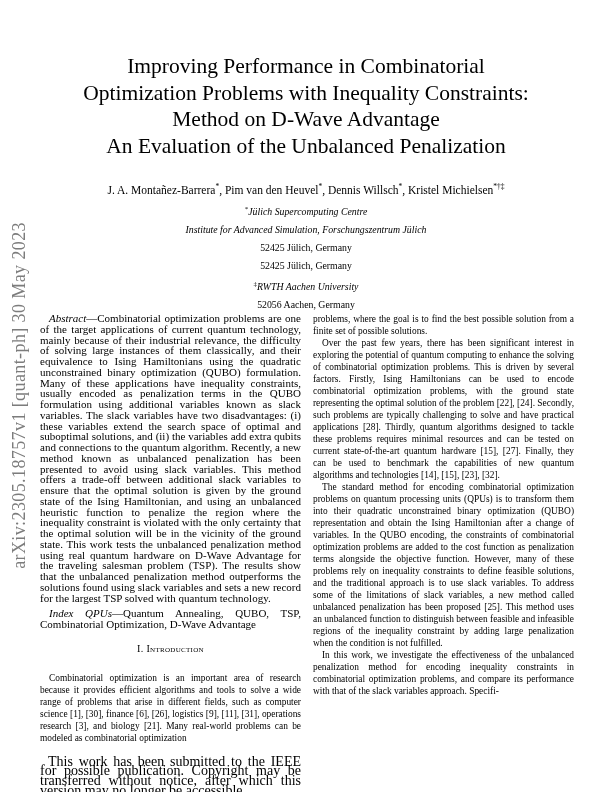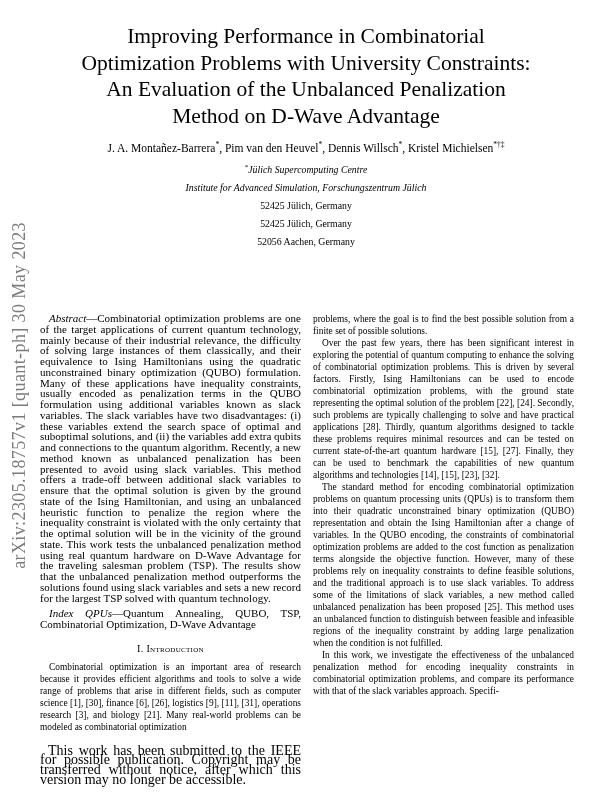--- a/index.html
+++ b/index.html
@@ -12,43 +12,43 @@
   .arxiv-sidebar {
     position:absolute; left:4px; top:148px; width:30px; height:494px;
     display:flex; align-items:center; justify-content:center;
   }
   .arxiv-sidebar span {
     writing-mode:vertical-rl; transform:rotate(180deg);
     white-space:nowrap; font-size:18px; color:#7c7c7c; letter-spacing:0.4px;
   }
   
   .title {
-    margin:0; padding-top:23px; text-align:center;
+    margin:0; padding-top:53px; text-align:center;
     font-size:21.5px; line-height:26.5px; font-weight:400;
   }
-  .authors { text-align:center; font-size:11.5px; margin-top:11px; }
+  .authors { text-align:center; font-size:11.5px; margin-top:23px; }
   .authors sup { font-size:7.5px; }
   .affiliations { text-align:center; font-size:9.8px; line-height:18px; margin-top:4px; }
   .affiliations .it { font-style:italic; }
   .affiliations sup { font-size:7px; }
   
   .columns {
     position:absolute; top:313px; left:40px; width:534px;
     display:flex; gap:12px;
   }
   .col { width:261px; }
   p { margin:0; }
   .abstract, .index-terms {
     font-size:11px; line-height:10.75px; font-weight:normal;
     text-align:justify; text-indent:9px;
   }
   .index-terms { margin-top:5px; }
   .lead { font-style:italic; }
   .section-heading {
-    margin:13px 0 7px 0; text-align:center; font-weight:400;
+    margin:13px 0 18px 0; text-align:center; font-weight:400;
     font-size:10.2px; font-variant:small-caps; letter-spacing:0.3px;
   }
   .body-par {
     font-size:9.4px; line-height:12px; text-align:justify;
   }
   .indent { text-indent:9px; }
   .footnote {
     margin-top:13px; font-size:14px; line-height:9.7px;
     text-align:justify; text-indent:8px;
   }
@@ -57,32 +57,33 @@
 <body>
 
 <div class="page">
 
   <div class="arxiv-sidebar">
     <span>arXiv:2305.18757v1  [quant-ph]  30 May 2023</span>
   </div>
 
   <h1 class="title" id="title">
       <div>Improving Performance in Combinatorial</div>
-      <div>Optimization Problems with University Constraints:</div>
+      <div>Optimization Problems with Inequality Constraints:</div>
+      <div>Method on D-Wave Advantage</div>
       <div>An Evaluation of the Unbalanced Penalization</div>
-      <div>Method on D-Wave Advantage</div>
     </h1>
 
   <div class="authors" id="authors"><span>J. A. Montañez-Barrera</span><sup>*</sup><span>, Pim van den Heuvel</span><sup>*</sup><span>, Dennis Willsch</span><sup>*</sup><span>, Kristel Michielsen</span><sup>*†‡</sup></div>
 
   <div class="affiliations" id="affiliations">
       <div><sup>*</sup><span class="it">Jülich Supercomputing Centre</span></div>
       <div><span class="it">Institute for Advanced Simulation, Forschungszentrum Jülich</span></div>
       <div><span>52425 Jülich, Germany</span></div>
       <div><span>52425 Jülich, Germany</span></div>
+      <div><sup>‡</sup><span class="it">RWTH Aachen University</span></div>
       <div><span>52056 Aachen, Germany</span></div>
     </div>
 
   <div class="columns">
     <div class="col">
       <p class="abstract"><span class="lead">Abstract</span><span>—Combinatorial optimization problems are one of the target applications of current quantum technology, mainly because of their industrial relevance, the difficulty of solving large instances of them classically, and their equivalence to Ising Hamiltonians using the quadratic unconstrained binary optimization (QUBO) formulation. Many of these applications have inequality constraints, usually encoded as penalization terms in the QUBO formulation using additional variables known as slack variables. The slack variables have two disadvantages: (i) these variables extend the search space of optimal and suboptimal solutions, and (ii) the variables add extra qubits and connections to the quantum algorithm. Recently, a new method known as unbalanced penalization has been presented to avoid using slack variables. This method offers a trade-off between additional slack variables to ensure that the optimal solution is given by the ground state of the Ising Hamiltonian, and using an unbalanced heuristic function to penalize the region where the inequality constraint is violated with the only certainty that the optimal solution will be in the vicinity of the ground state. This work tests the unbalanced penalization method using real quantum hardware on D-Wave Advantage for the traveling salesman problem (TSP). The results show that the unbalanced penalization method outperforms the solutions found using slack variables and sets a new record for the largest TSP solved with quantum technology.</span></p>
       <p class="index-terms"><span class="lead">Index QPUs</span><span>—Quantum Annealing, QUBO, TSP, Combinatorial Optimization, D-Wave Advantage</span></p>
       <h2 class="section-heading">I. Introduction</h2>
       <p class="body-par indent">Combinatorial optimization is an important area of research because it provides efficient algorithms and tools to solve a wide range of problems that arise in different fields, such as computer science [1], [30], finance [6], [26], logistics [9], [11], [31], operations research [3], and biology [21]. Many real-world problems can be modeled as combinatorial optimization</p>
       <p class="footnote">This work has been submitted to the IEEE for possible publication. Copyright may be transferred without notice, after which this version may no longer be accessible.</p>

